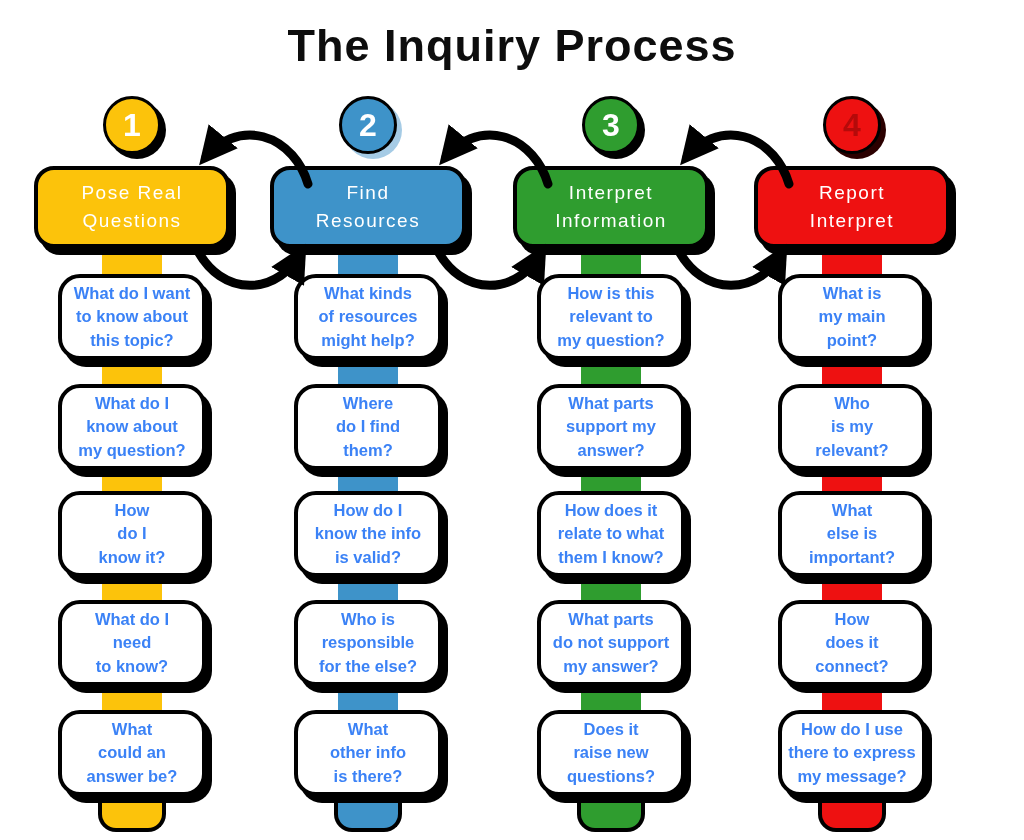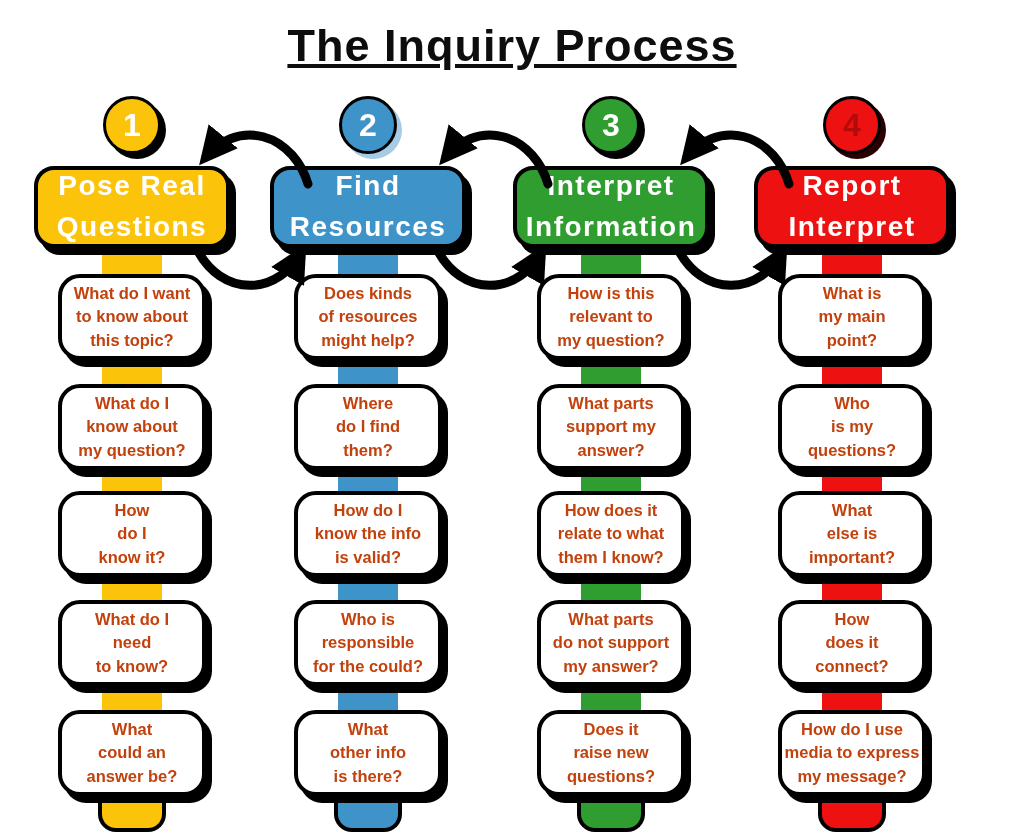--- a/index.html
+++ b/index.html
@@ -1,36 +1,36 @@
 <!DOCTYPE html>
 <html><head>
 <meta charset="utf-8">
 <style>
   html,body{margin:0;padding:0;background:#fff;}
   .canvas{position:relative;width:1024px;height:840px;background:#fff;overflow:hidden;
           font-family:"Liberation Sans",sans-serif;}
   .title{position:absolute;top:20px;left:0;width:100%;margin:0;text-align:center;
-         font-size:45px;font-weight:bold;color:#0d0d0d;letter-spacing:1px;text-decoration:underline;}
+         font-size:45px;font-weight:bold;color:#0d0d0d;letter-spacing:1px;}
   .col{position:absolute;top:0;width:200px;height:840px;}
   .circle{position:absolute;top:96px;left:71px;width:58px;height:58px;box-sizing:border-box;
           border-radius:50%;background:var(--c);border:3px solid #000;
           box-shadow:5px 5px 0 var(--cs);display:flex;align-items:center;justify-content:center;z-index:3;}
   .circle span{font-size:32px;font-weight:bold;}
   .header{position:absolute;top:166px;left:2px;width:196px;height:82px;box-sizing:border-box;
           background:var(--c);border:4px solid #000;border-radius:20px;box-shadow:6px 7px 0 #000;
           display:flex;align-items:center;justify-content:center;text-align:center;z-index:3;}
-  .header span{color:#fff;font-weight:bold;font-size:28px;letter-spacing:1.5px;line-height:1.45;
+  .header span{color:#fff;font-weight:normal;font-size:19px;letter-spacing:1.5px;line-height:1.45;
           white-space:pre-line;}
   .spine{position:absolute;top:246px;left:70px;width:60px;height:552px;background:var(--c);z-index:1;}
   .tab{position:absolute;top:793px;left:66px;width:68px;height:39px;box-sizing:border-box;
           background:var(--c);border:4px solid #000;border-top:none;border-radius:0 0 18px 18px;z-index:1;}
   .qbox{position:absolute;left:26px;width:148px;height:86px;box-sizing:border-box;background:#fff;
           border:4px solid #000;border-radius:22px;box-shadow:6px 7px 0 #000;
           display:flex;align-items:center;justify-content:center;text-align:center;z-index:2;}
-  .qbox span{font-size:16.5px;font-weight:bold;color:#c2410c;line-height:1.4;white-space:pre-line;}
+  .qbox span{font-size:16.5px;font-weight:bold;color:#3b82f6;line-height:1.4;white-space:pre-line;}
   .q0{top:274px}.q1{top:384px}.q2{top:491px}.q3{top:600px}.q4{top:710px}
   .arrows{position:absolute;top:0;left:0;z-index:4;pointer-events:none;}
   .loop{stroke:#000;stroke-width:9;fill:none;stroke-linecap:round;}
 </style>
 </head>
 <body>
 
 <div class="canvas">
 
   <h1 class="title">The Inquiry Process</h1>
@@ -76,38 +76,38 @@
     <div class="spine"></div>
     <div class="tab"></div>
     <div class="circle">
       <span style="color: rgb(255, 255, 255);">2</span>
     </div>
     <div class="header">
       <span>Find
 Resources</span>
     </div>
     <div class="qbox q0">
-        <span>Does kinds
+        <span>What kinds
 of resources
 might help?</span>
       </div>
     <div class="qbox q1">
         <span>Where
 do I find
 them?</span>
       </div>
     <div class="qbox q2">
         <span>How do I
 know the info
 is valid?</span>
       </div>
     <div class="qbox q3">
         <span>Who is
 responsible
-for the could?</span>
+for the else?</span>
       </div>
     <div class="qbox q4">
         <span>What
 other info
 is there?</span>
       </div>
   </div>
 
   <div class="col" style="left: 511px; --c: #2F9D2F; --cs: #000000;">
     <div class="spine"></div>
@@ -157,35 +157,35 @@
 Interpret</span>
     </div>
     <div class="qbox q0">
         <span>What is
 my main
 point?</span>
       </div>
     <div class="qbox q1">
         <span>Who
 is my
-questions?</span>
+relevant?</span>
       </div>
     <div class="qbox q2">
         <span>What
 else is
 important?</span>
       </div>
     <div class="qbox q3">
         <span>How
 does it
 connect?</span>
       </div>
     <div class="qbox q4">
         <span>How do I use
-media to express
+there to express
 my message?</span>
       </div>
   </div>
 
   <svg class="arrows" width="1024" height="840" viewBox="0 0 1024 840">
     <defs>
       <marker id="ah" markerUnits="strokeWidth" markerWidth="4.2" markerHeight="4.2" refX="3" refY="2.1" orient="auto">
         <path d="M0,0 L4.2,2.1 L0,4.2 Z" fill="#000"></path>
       </marker>
     </defs>

